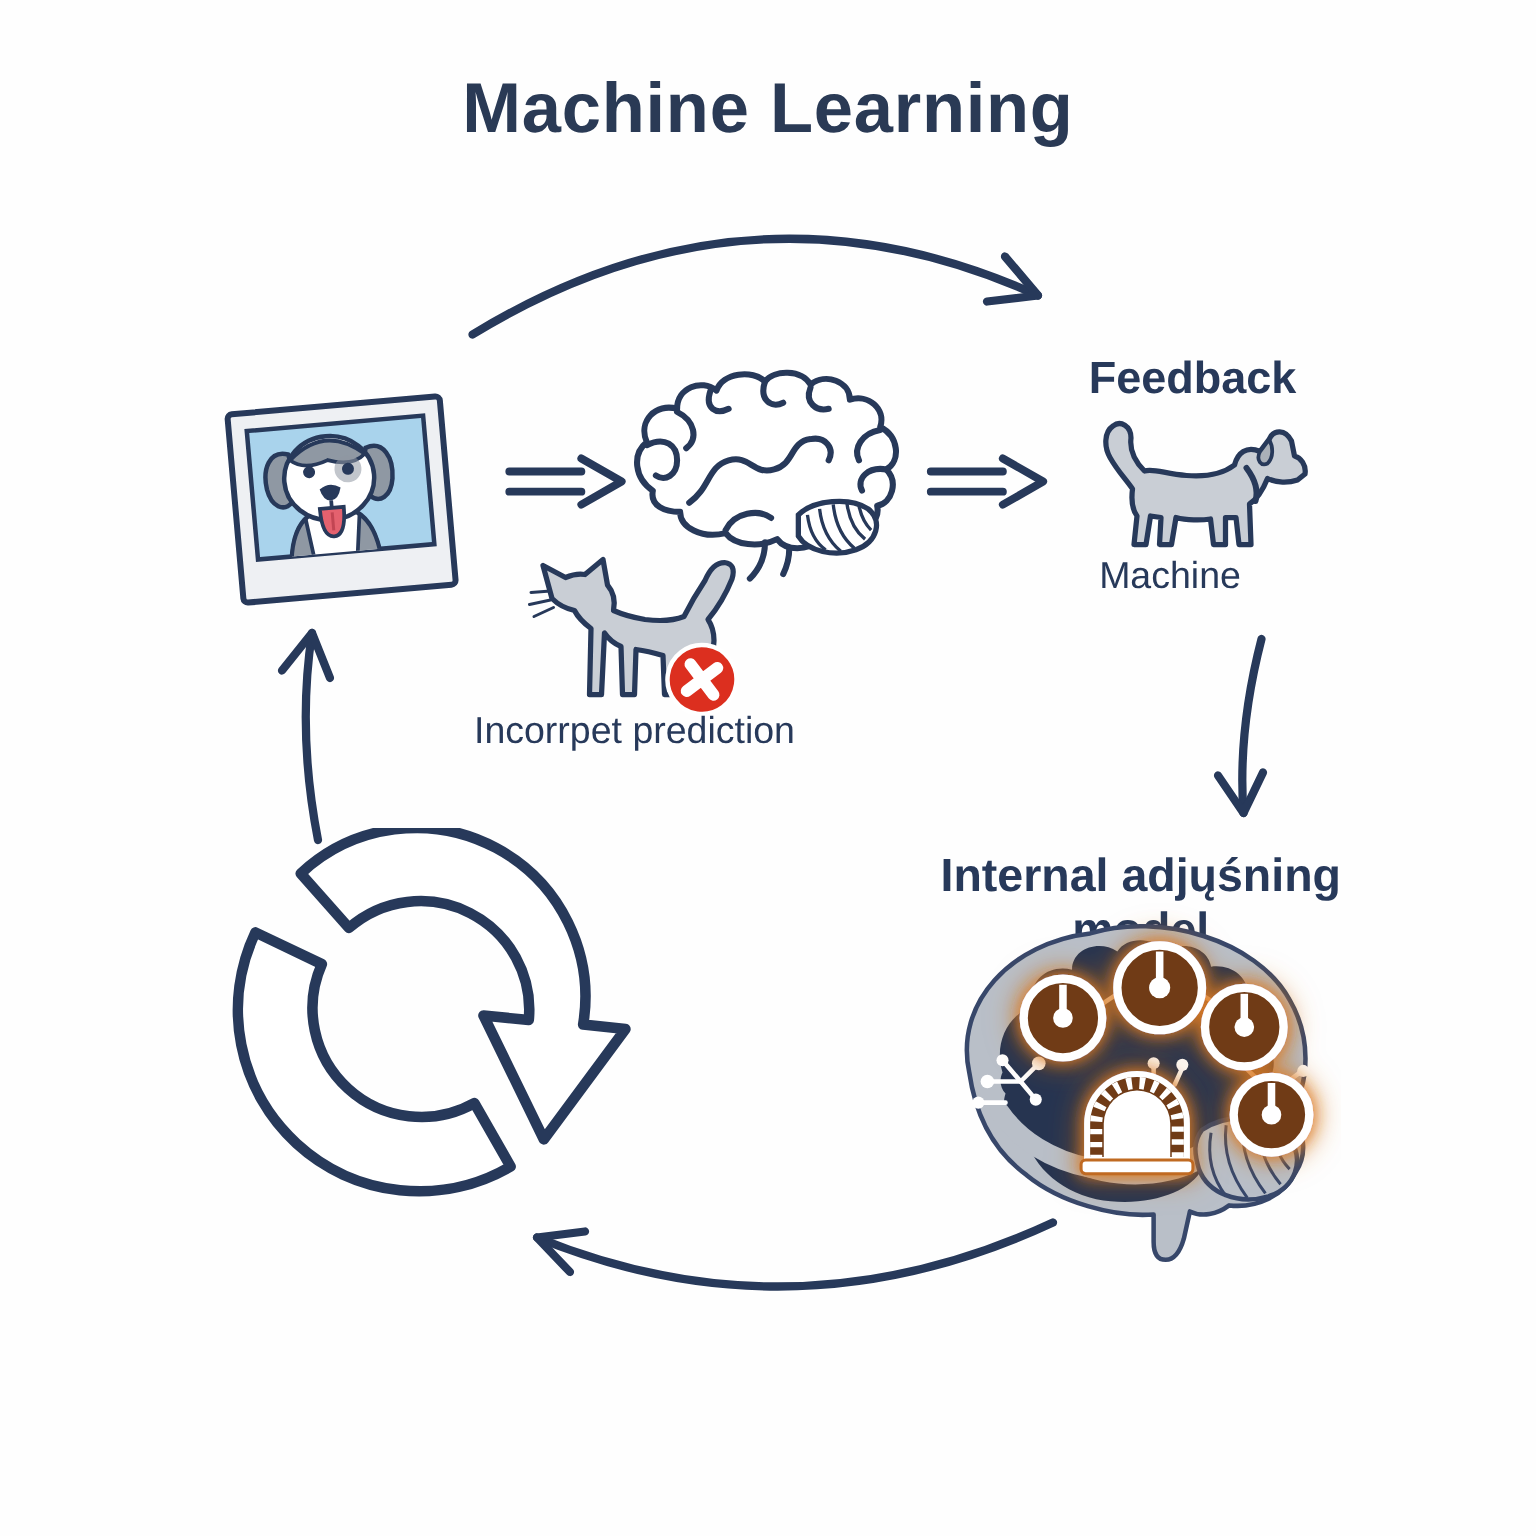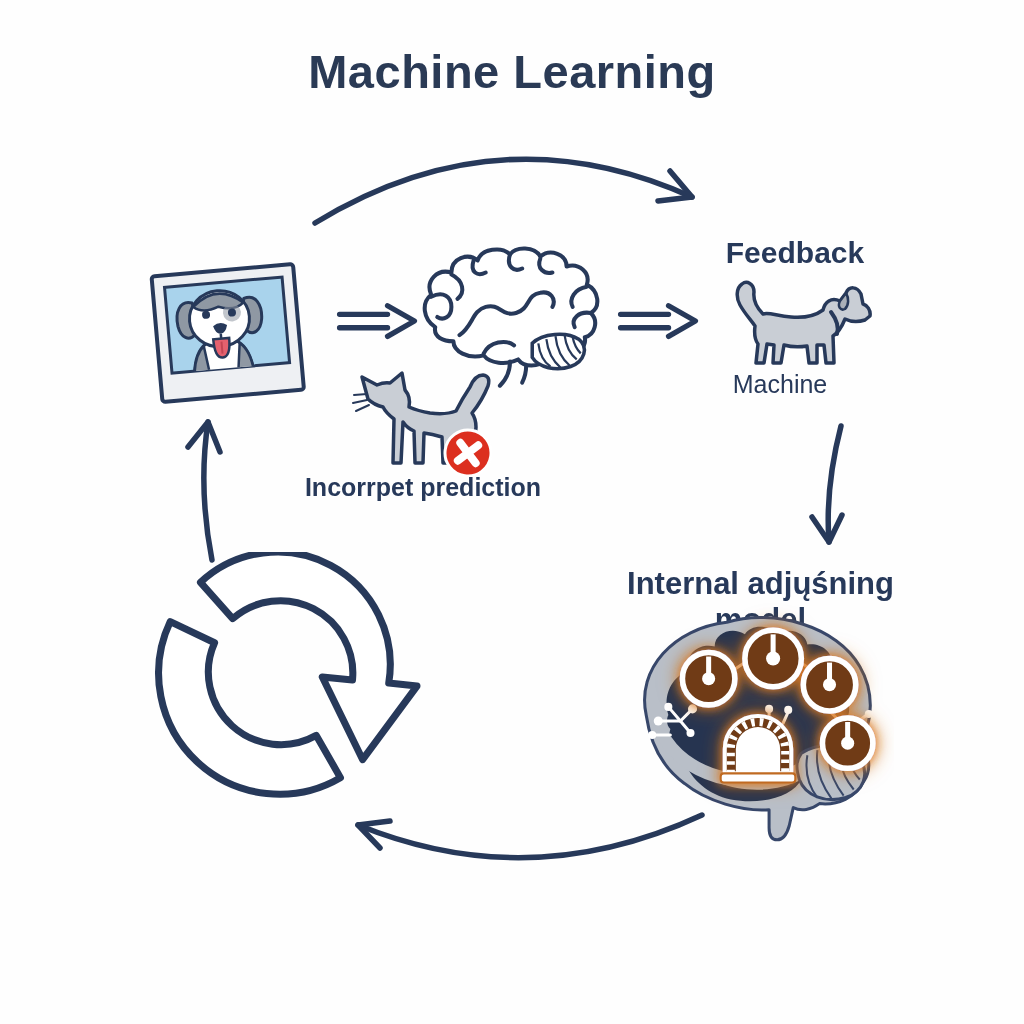--- a/index.html
+++ b/index.html
@@ -10,21 +10,21 @@
     color:#27395a;
   }
   .abs{position:absolute;}
   .label{color:#27395a;text-align:center;}
   #title{
     left:0;top:44px;width:1024px;text-align:center;
     font-size:47px;font-weight:700;letter-spacing:.5px;color:#2a3a55;
   }
   #feedback-title{left:690px;top:236px;width:210px;font-size:30px;font-weight:700;}
   #correct-label{left:690px;top:370px;width:180px;font-size:25px;font-weight:500;}
-  #incorrect-label{left:298px;top:473px;width:250px;font-size:25px;font-weight:700;}
+  #incorrect-label{left:298px;top:473px;width:250px;font-size:25px;font-weight:400;}
   #internal-label{left:608px;top:566px;width:305px;font-size:31px;font-weight:600;}
   svg{display:block;}
 </style>
 </head>
 <body>
 
 <div id="title" class="abs label">Machine Learning</div>
 
 <svg class="abs" style="left:300px;top:135px" width="420" height="100" viewBox="0 0 420 100">
   <path d="M 15 88 Q 200 -25 392 62" fill="none" stroke="#27395a" stroke-width="5.5" stroke-linecap="round"></path>

